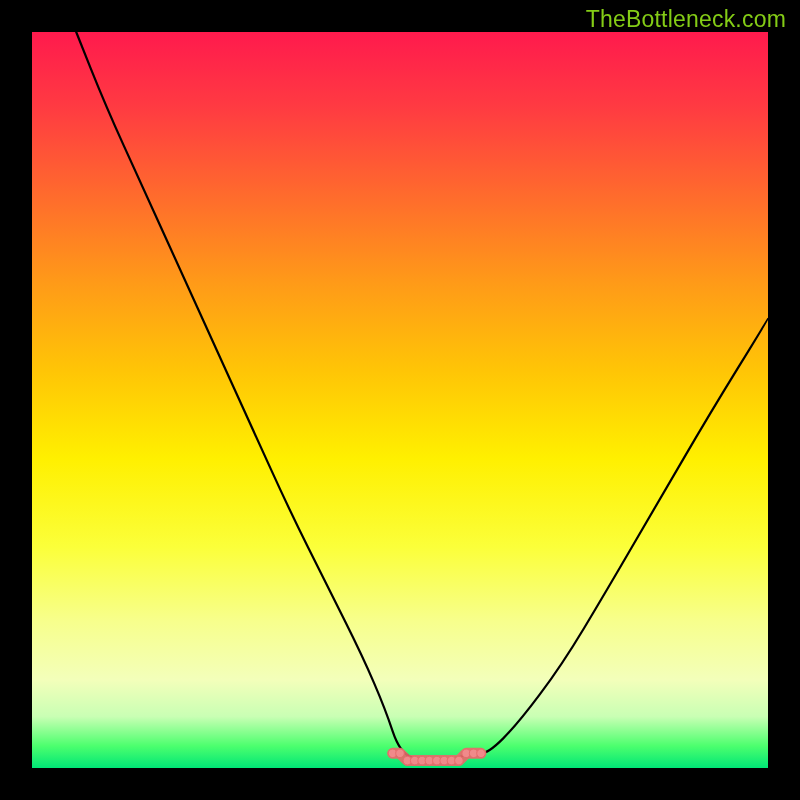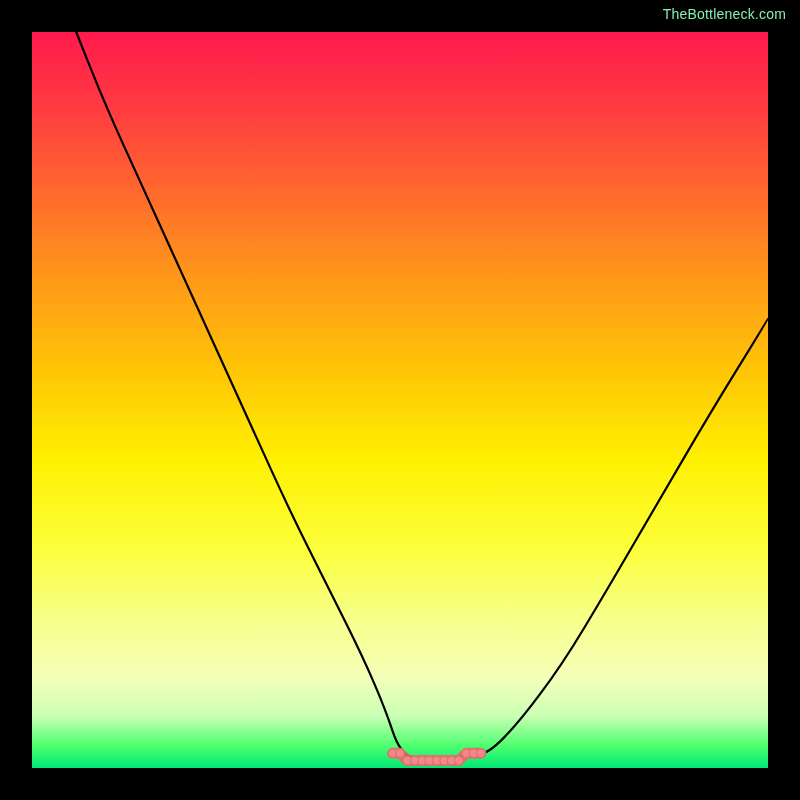--- a/index.html
+++ b/index.html
@@ -35,22 +35,22 @@
       #f3ffba 88%,
       #c9ffb4 93%,
       #4cff6e 97%,
       #00e676 100%
     );
   }
   .watermark {
     position: absolute;
     top: 6px;
     right: 14px;
-    color: #86efac;
-    font-size: 14px;
+    color: #84cc16;
+    font-size: 23px;
     font-weight: 500;
     letter-spacing: 0.2px;
     user-select: none;
   }
   svg.overlay {
     position: absolute;
     left: 0;
     top: 0;
     width: 736px;
     height: 736px;

